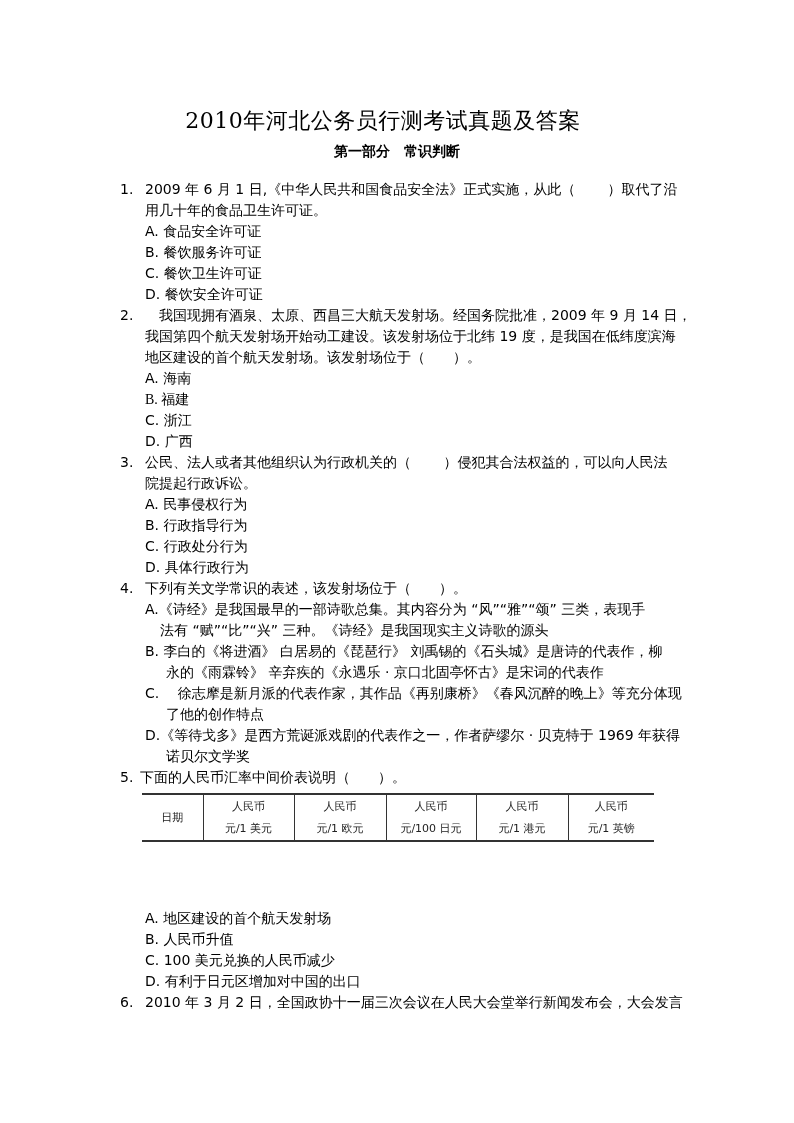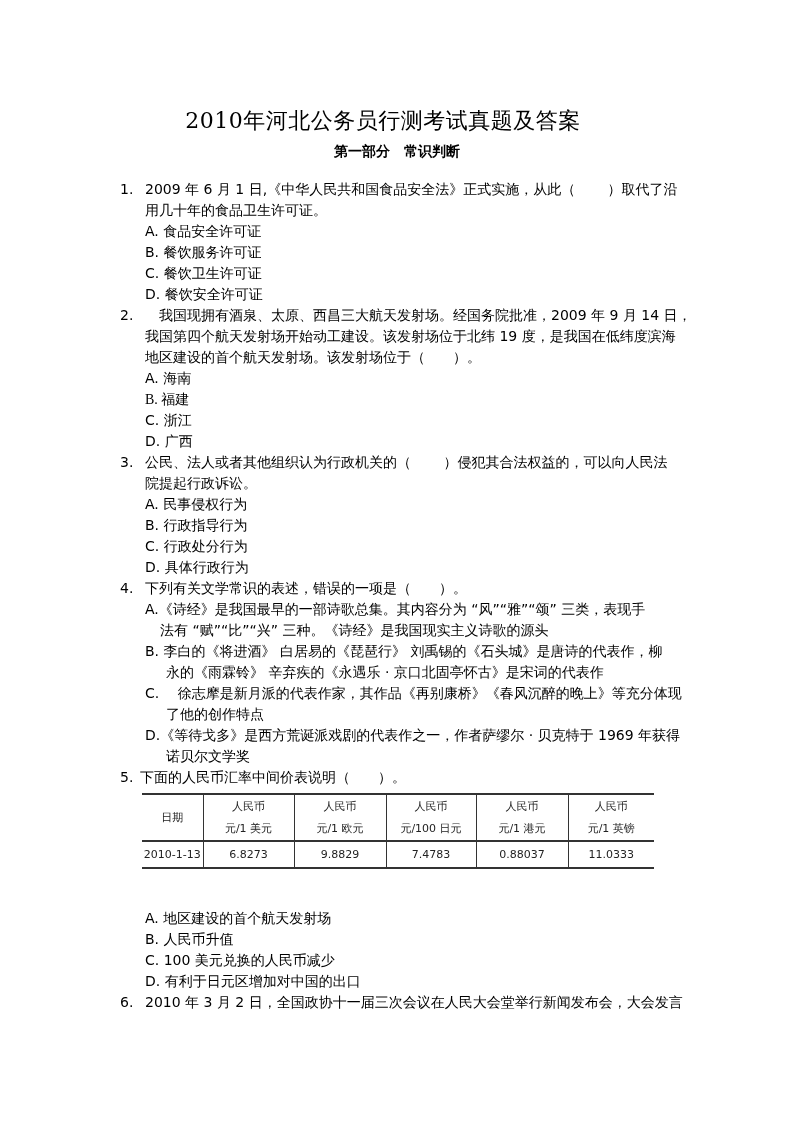--- a/index.html
+++ b/index.html
@@ -55,21 +55,21 @@
     <div class="abs line" style="left:145px;top:452px;"> 公民、法人或者其他组织认为行政机关的（　　 ）侵犯其合法权益的，可以向人民法</div>
     <div class="abs line" style="left:145px;top:473px;">院提起行政诉讼。</div>
     <div class="abs line" style="left:145px;top:494px;">A. 民事侵权行为</div>
     <div class="abs line" style="left:145px;top:515px;">B. 行政指导行为</div>
     <div class="abs line" style="left:145px;top:536px;">C. 行政处分行为</div>
     <div class="abs line" style="left:145px;top:557px;">D. 具体行政行为</div>
   </div>
 
   <div>
     <div class="abs num" style="left:120px;top:580px;">4.</div>
-    <div class="abs line" style="left:145px;top:578px;">下列有关文学常识的表述，错误的一项是（　　）。</div>
+    <div class="abs line" style="left:145px;top:578px;">下列有关文学常识的表述，该发射场位于（　　）。</div>
     <div class="abs line" style="left:145px;top:599px;">A.《诗经》是我国最早的一部诗歌总集。其内容分为 “风”“雅”“颂” 三类，表现手</div>
     <div class="abs line" style="left:160px;top:620px;">法有 “赋”“比”“兴” 三种。《诗经》是我国现实主义诗歌的源头</div>
     <div class="abs line" style="left:145px;top:641px;">B. 李白的《将进酒》 白居易的《琵琶行》 刘禹锡的《石头城》是唐诗的代表作，柳</div>
     <div class="abs line" style="left:166px;top:662px;">永的《雨霖铃》 辛弃疾的《永遇乐 · 京口北固亭怀古》是宋词的代表作</div>
     <div class="abs line" style="left:145px;top:683px;">C.　 徐志摩是新月派的代表作家，其作品《再别康桥》《春风沉醉的晚上》等充分体现</div>
     <div class="abs line" style="left:166px;top:704px;">了他的创作特点</div>
     <div class="abs line" style="left:145px;top:725px;">D.《等待戈多》是西方荒诞派戏剧的代表作之一，作者萨缪尔 · 贝克特于 1969 年获得</div>
     <div class="abs line" style="left:166px;top:746px;">诺贝尔文学奖</div>
   </div>
 
@@ -105,28 +105,20 @@
               <span class="hdr2">人民币</span>
               <span class="hdr2">元/1 港元</span>
             </th>
           <th>
               <span class="hdr2">人民币</span>
               <span class="hdr2">元/1 英镑</span>
             </th>
         </tr>
       </thead>
       <tbody>
-        <tr>
-          <td>2010-1-13</td>
-          <td>6.8273</td>
-          <td>9.8829</td>
-          <td>7.4783</td>
-          <td>0.88037</td>
-          <td>11.0333</td>
-        </tr>
       </tbody>
     </table>
 
     <div class="abs line" style="left:145px;top:908px;">A. 地区建设的首个航天发射场</div>
     <div class="abs line" style="left:145px;top:929px;">B. 人民币升值</div>
     <div class="abs line" style="left:145px;top:950px;">C. 100 美元兑换的人民币减少</div>
     <div class="abs line" style="left:145px;top:971px;">D. 有利于日元区增加对中国的出口</div>
   </div>
 
   <div>

